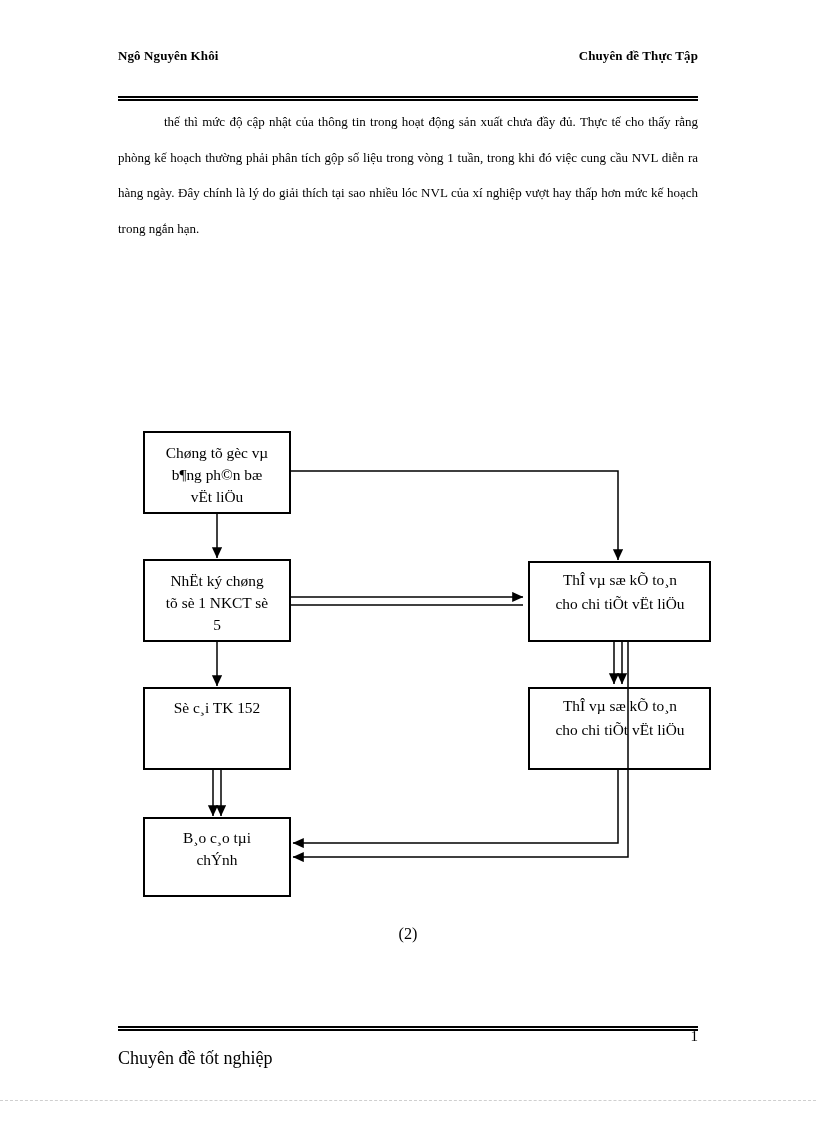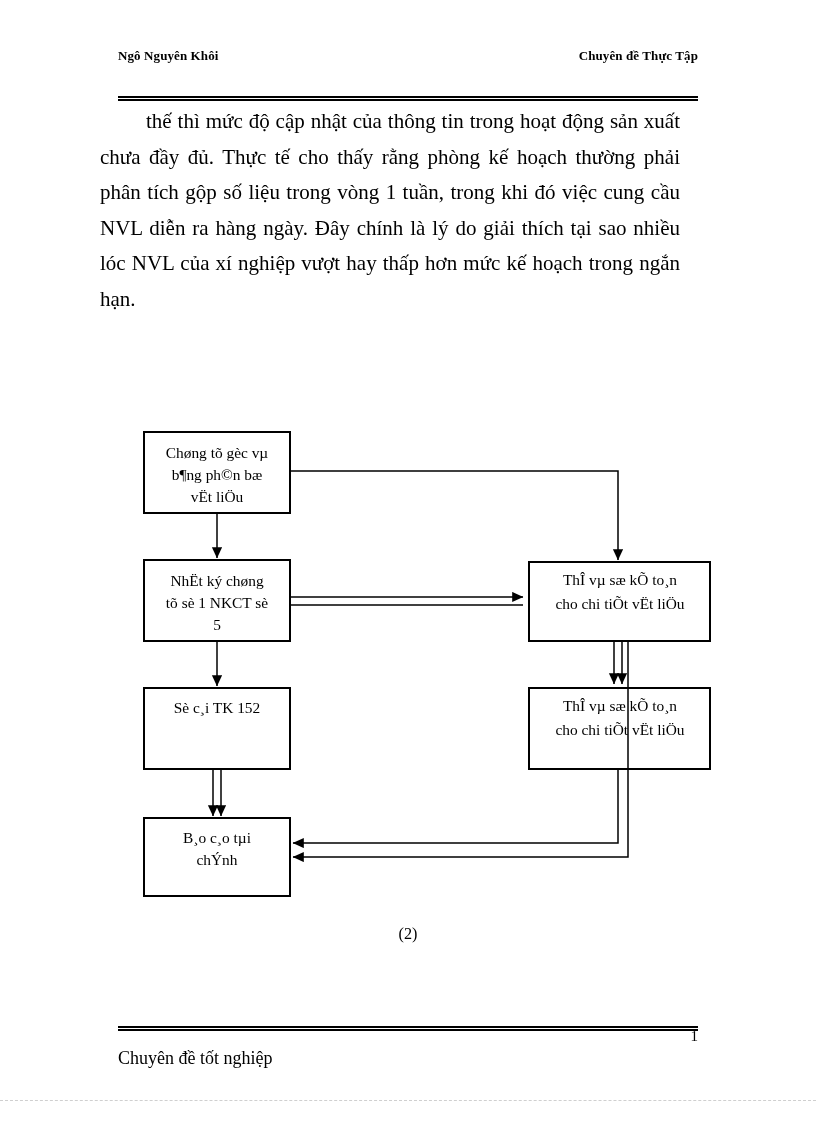--- a/index.html
+++ b/index.html
@@ -44,24 +44,24 @@
     width: 580px;
     height: 5px;
     border-top: 2px solid #000;
     border-bottom: 2px solid #000;
     box-sizing: border-box;
   }
 
   
   .body-text {
     position: absolute;
-    left: 100px;
+    left: 118px;
     top: 104px;
     width: 580px;
-    font-size: 21px;
+    font-size: 13px;
     line-height: 35.5px;
     text-align: justify;
     text-justify: inter-word;
   }
   .body-text p {
     margin: 0;
     text-indent: 46px;
   }
   .para-gap { height: 21px; }
 

